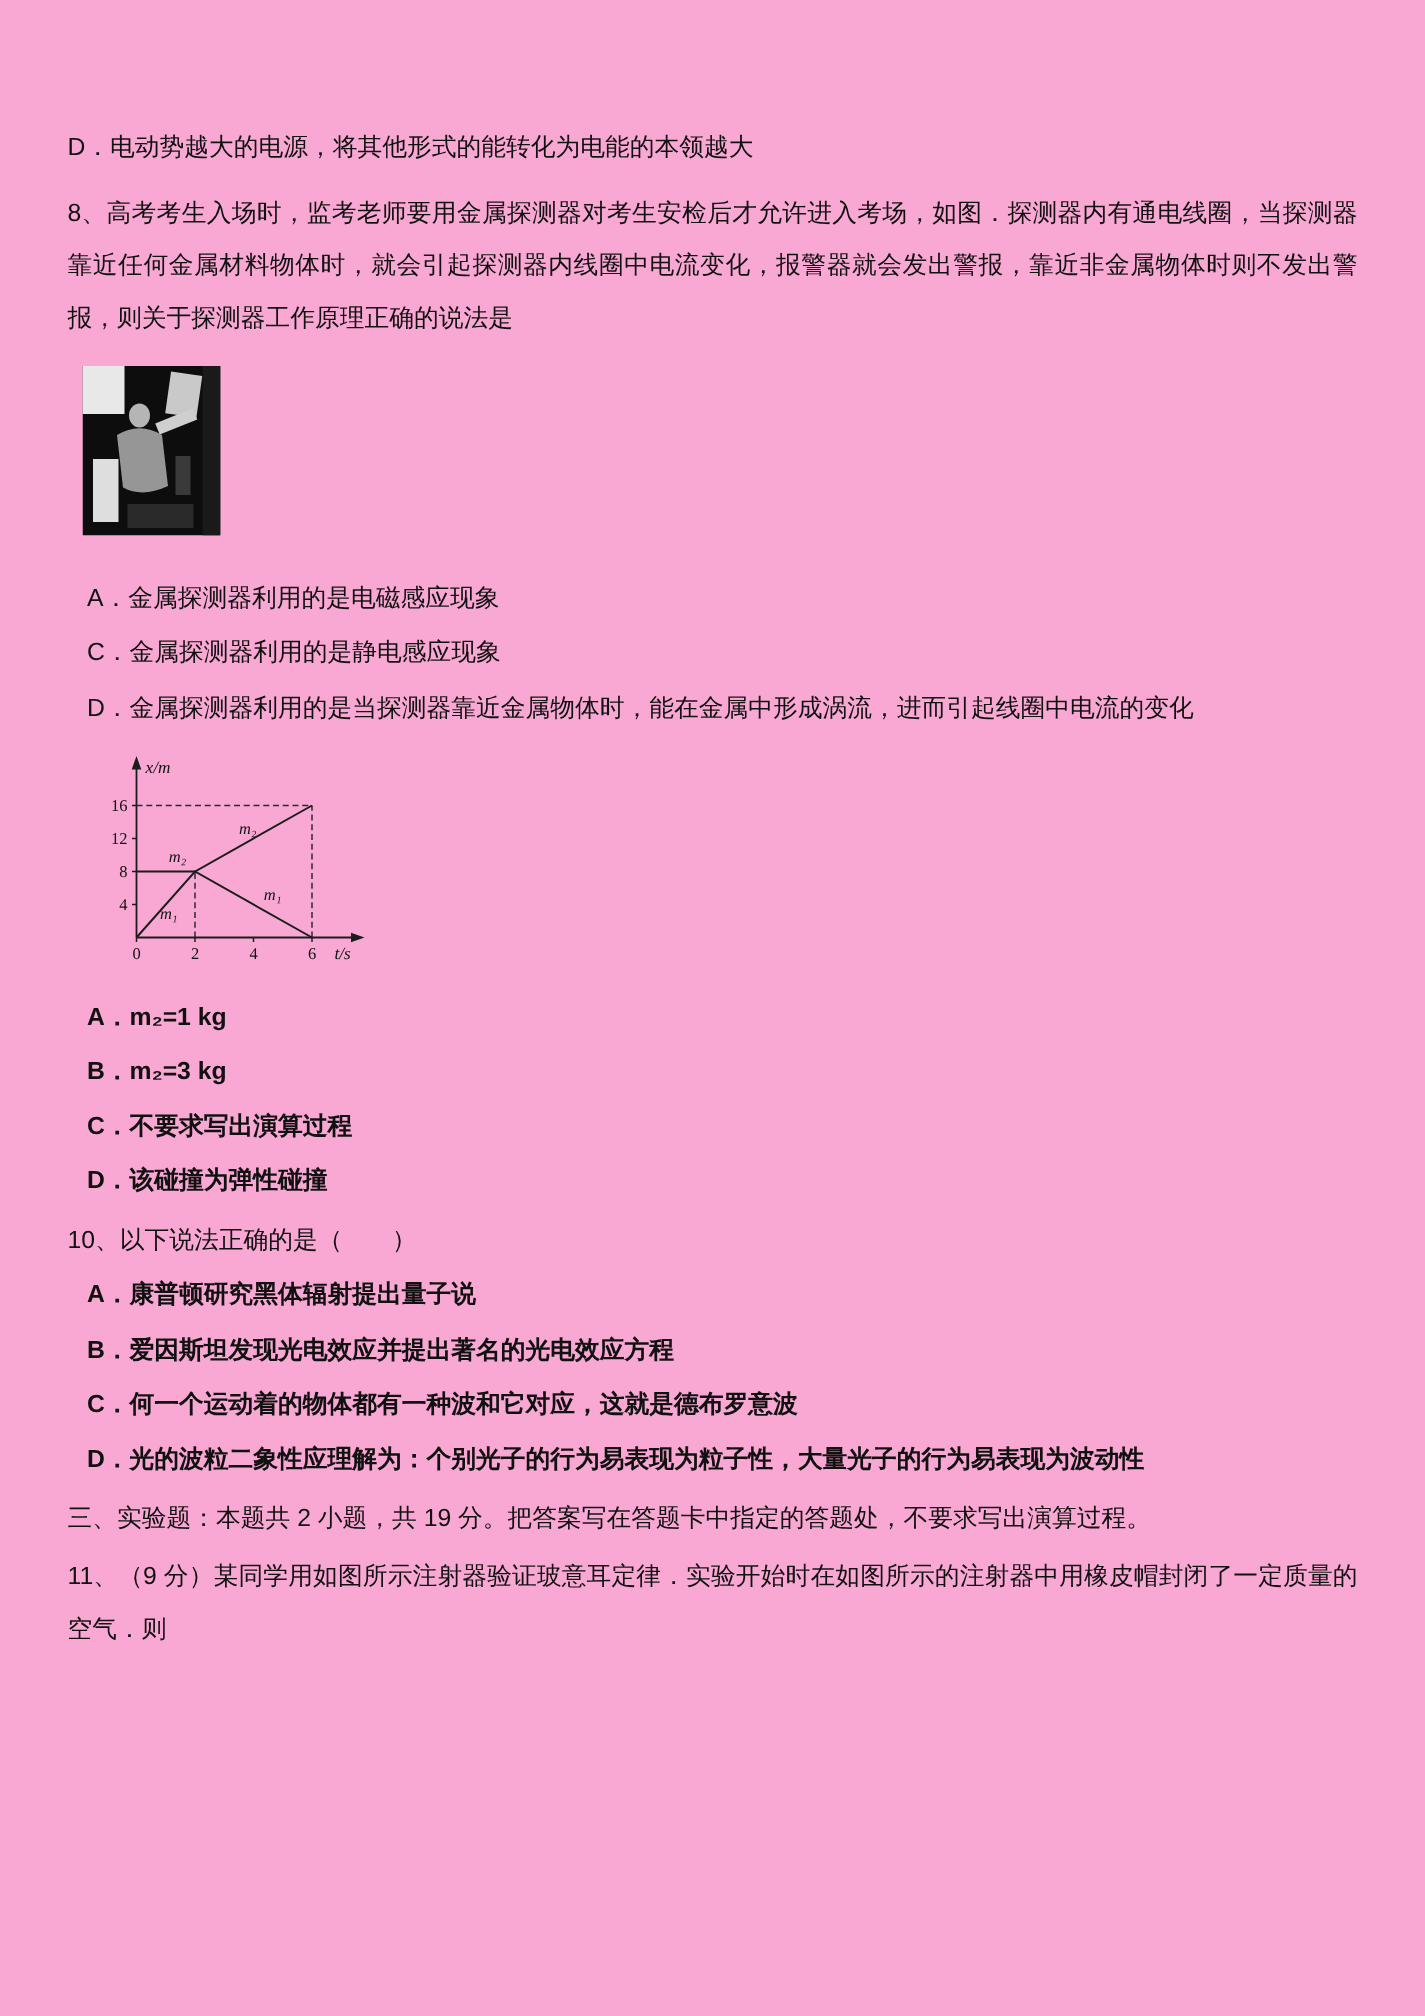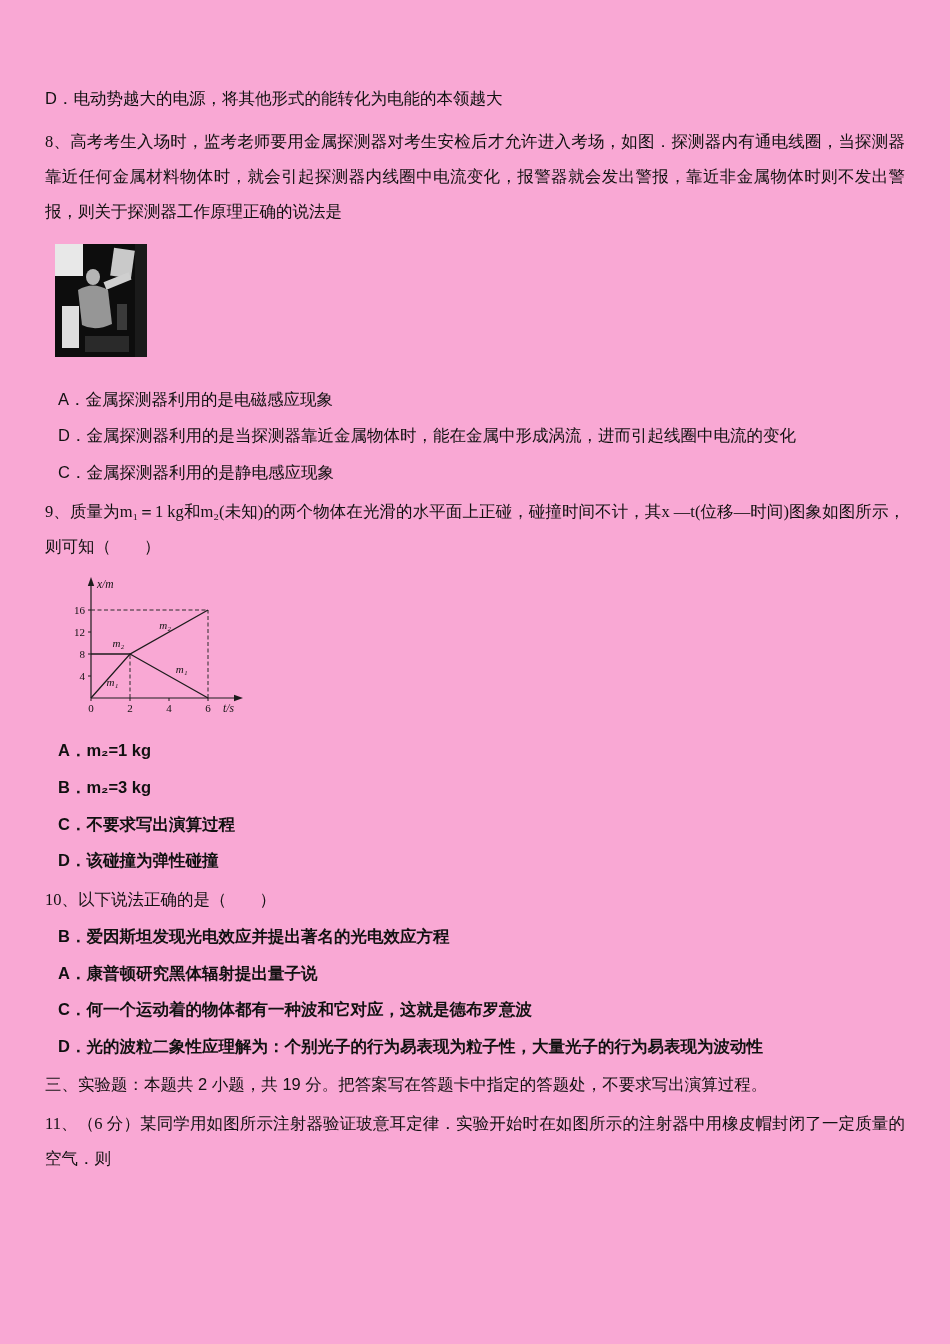--- a/index.html
+++ b/index.html
@@ -5,21 +5,21 @@
   html,body{margin:0;padding:0;background:#ffffff;}
   .page{
     width:950px;height:1344px;box-sizing:border-box;
     padding:86px 45px 30px 45px;
     background:#f9a8d4;color:#111111;
     font-family:"Liberation Sans","DejaVu Sans",sans-serif;
     font-size:16.5px;overflow:hidden;position:relative;
   }
   p{margin:0;}
   .prev-line{line-height:1.5;margin-bottom:14px;}
-  .stem{line-height:2.12;text-align:justify;margin-top:4px;font-family:Liberation Serif, serif;}
+  .stem{line-height:2.12;text-align:justify;margin-top:4px;}
   .opt{line-height:2.22;text-align:justify;margin-left:13px;}
   .opt.b{font-weight:bold;}
   .section-line{line-height:2.2;margin-top:2px;}
   .photo-wrap{margin:14px 0 24px 10px;width:92px;height:113px;}
   .photo-wrap svg{display:block;}
   .graph-wrap{margin:8px 0 6px 12px;}
   
   #xt-graph .axis{stroke:#1c1c1c;stroke-width:1.2;fill:none;}
   #xt-graph .arrow{fill:#1c1c1c;}
   #xt-graph .dash{stroke:#2a2a2a;stroke-width:1;fill:none;stroke-dasharray:4 2.5;}
@@ -48,24 +48,23 @@
       <ellipse cx="38" cy="33" rx="7" ry="8" fill="#b5b5b5"></ellipse>
       <path d="M23 46 Q38 37 53 46 L57 80 Q40 88 27 81 Z" fill="#969696"></path>
       <rect x="50" y="38" width="27" height="8" fill="#cfcfcf" transform="rotate(-22 50 42)"></rect>
       <rect x="7" y="62" width="17" height="42" fill="#dedede"></rect>
       <rect x="30" y="92" width="44" height="16" fill="#2a2a2a"></rect>
       <rect x="62" y="60" width="10" height="26" fill="#3a3a3a"></rect>
     </svg>
   </div>
 
   <p class="opt">A．金属探测器利用的是电磁感应现象</p>
+  <p class="opt">C．金属探测器利用的是静电感应现象</p>
   <p class="opt">D．金属探测器利用的是当探测器靠近金属物体时，能在金属中形成涡流，进而引起线圈中电流的变化</p>
-  <p class="opt">C．金属探测器利用的是静电感应现象</p>
 
-  <p class="stem">9、质量为m₁＝1 kg和m₂(未知)的两个物体在光滑的水平面上正碰，碰撞时间不计，其x —t(位移—时间)图象如图所示，则可知（　　）</p>
 
   <div class="graph-wrap">
     <svg id="xt-graph" width="200" height="150" viewBox="0 0 200 150">
       <line class="axis" x1="34" y1="126" x2="34" y2="12"></line>
       <polygon class="arrow" points="34,5 30.8,14 37.2,14"></polygon>
       <line class="axis" x1="34" y1="126" x2="179" y2="126"></line>
       <polygon class="arrow" points="186,126 177,122.8 177,129.2"></polygon>
       <text class="alab" x="40" y="16">x/m</text>
       <text class="alab" x="166" y="140">t/s</text>
     <polyline points="34,38 151,38" class="dash"></polyline>
@@ -96,22 +95,22 @@
       </svg>
   </div>
 
   <p class="opt b">A．m₂=1 kg</p>
   <p class="opt b">B．m₂=3 kg</p>
   <p class="opt b">C．不要求写出演算过程</p>
   <p class="opt b">D．该碰撞为弹性碰撞</p>
 
   <p class="stem">10、以下说法正确的是（　　）</p>
 
+  <p class="opt b">A．康普顿研究黑体辐射提出量子说</p>
   <p class="opt b">B．爱因斯坦发现光电效应并提出著名的光电效应方程</p>
-  <p class="opt b">A．康普顿研究黑体辐射提出量子说</p>
   <p class="opt b">C．何一个运动着的物体都有一种波和它对应，这就是德布罗意波</p>
   <p class="opt b">D．光的波粒二象性应理解为：个别光子的行为易表现为粒子性，大量光子的行为易表现为波动性</p>
 
   <p class="section-line">三、实验题：本题共 2 小题，共 19 分。把答案写在答题卡中指定的答题处，不要求写出演算过程。</p>
 
-  <p class="stem">11、（6 分）某同学用如图所示注射器验证玻意耳定律．实验开始时在如图所示的注射器中用橡皮帽封闭了一定质量的空气．则</p>
+  <p class="stem">11、（9 分）某同学用如图所示注射器验证玻意耳定律．实验开始时在如图所示的注射器中用橡皮帽封闭了一定质量的空气．则</p>
 
 </div>
 
 </body></html>

